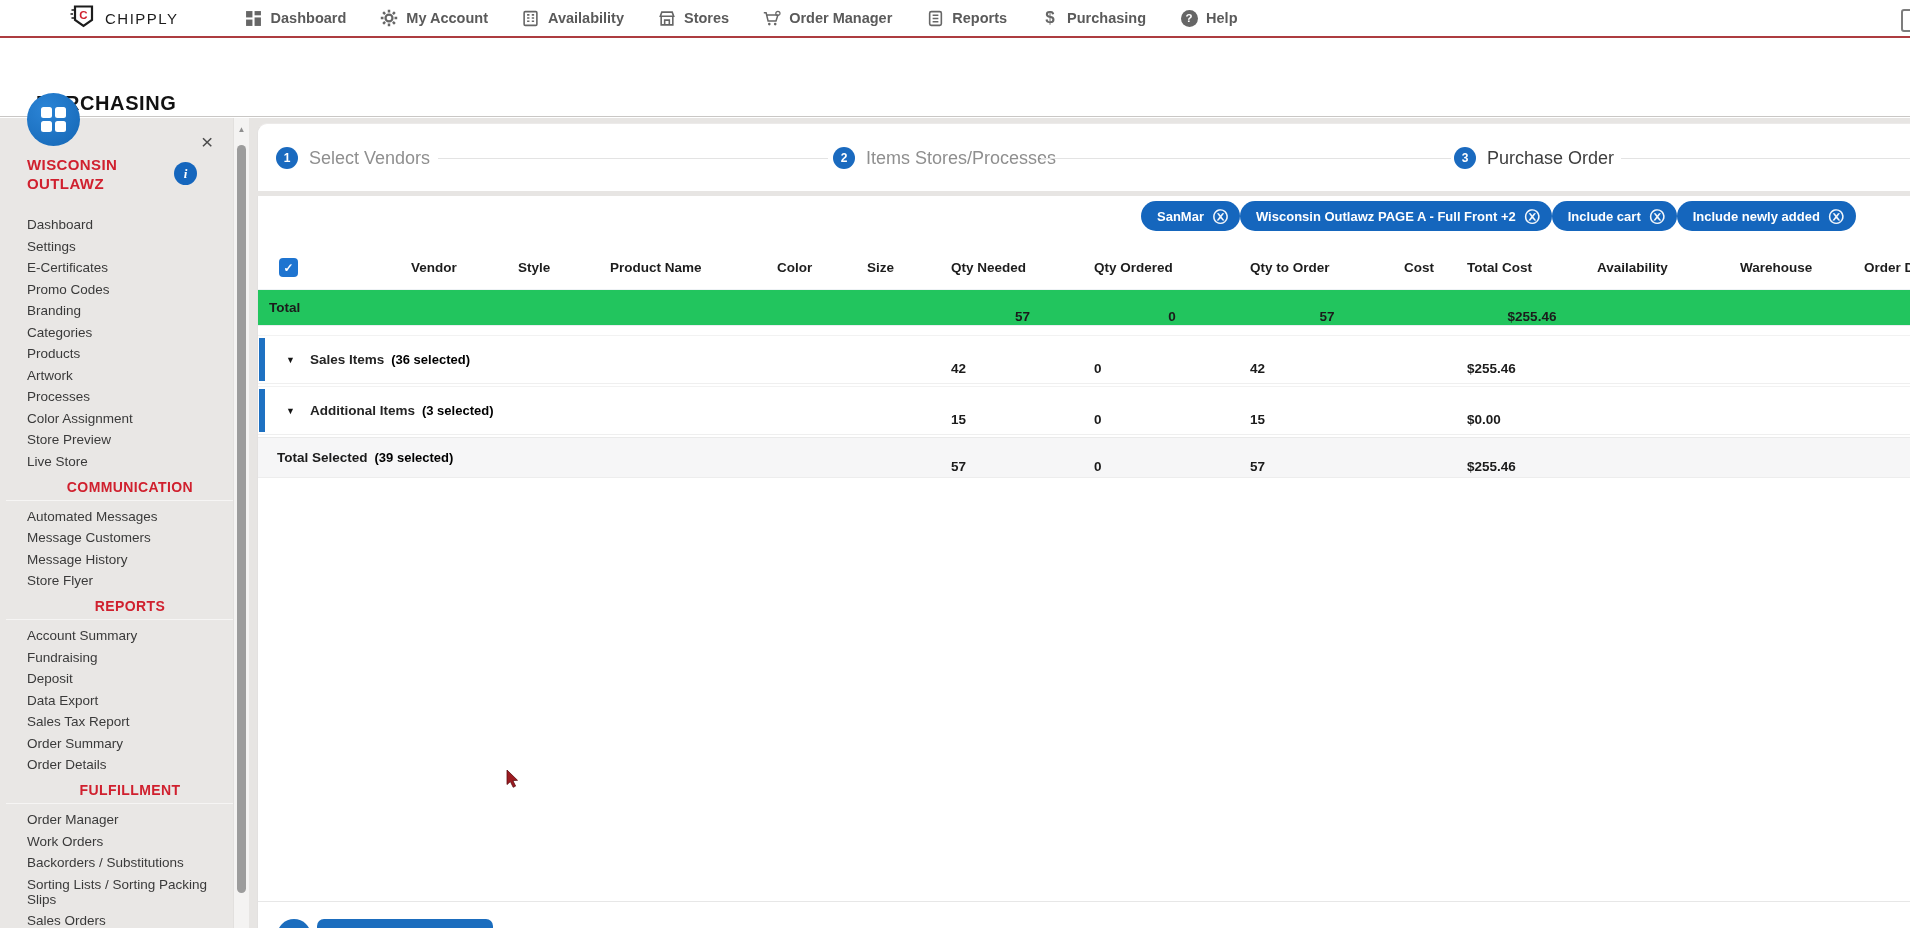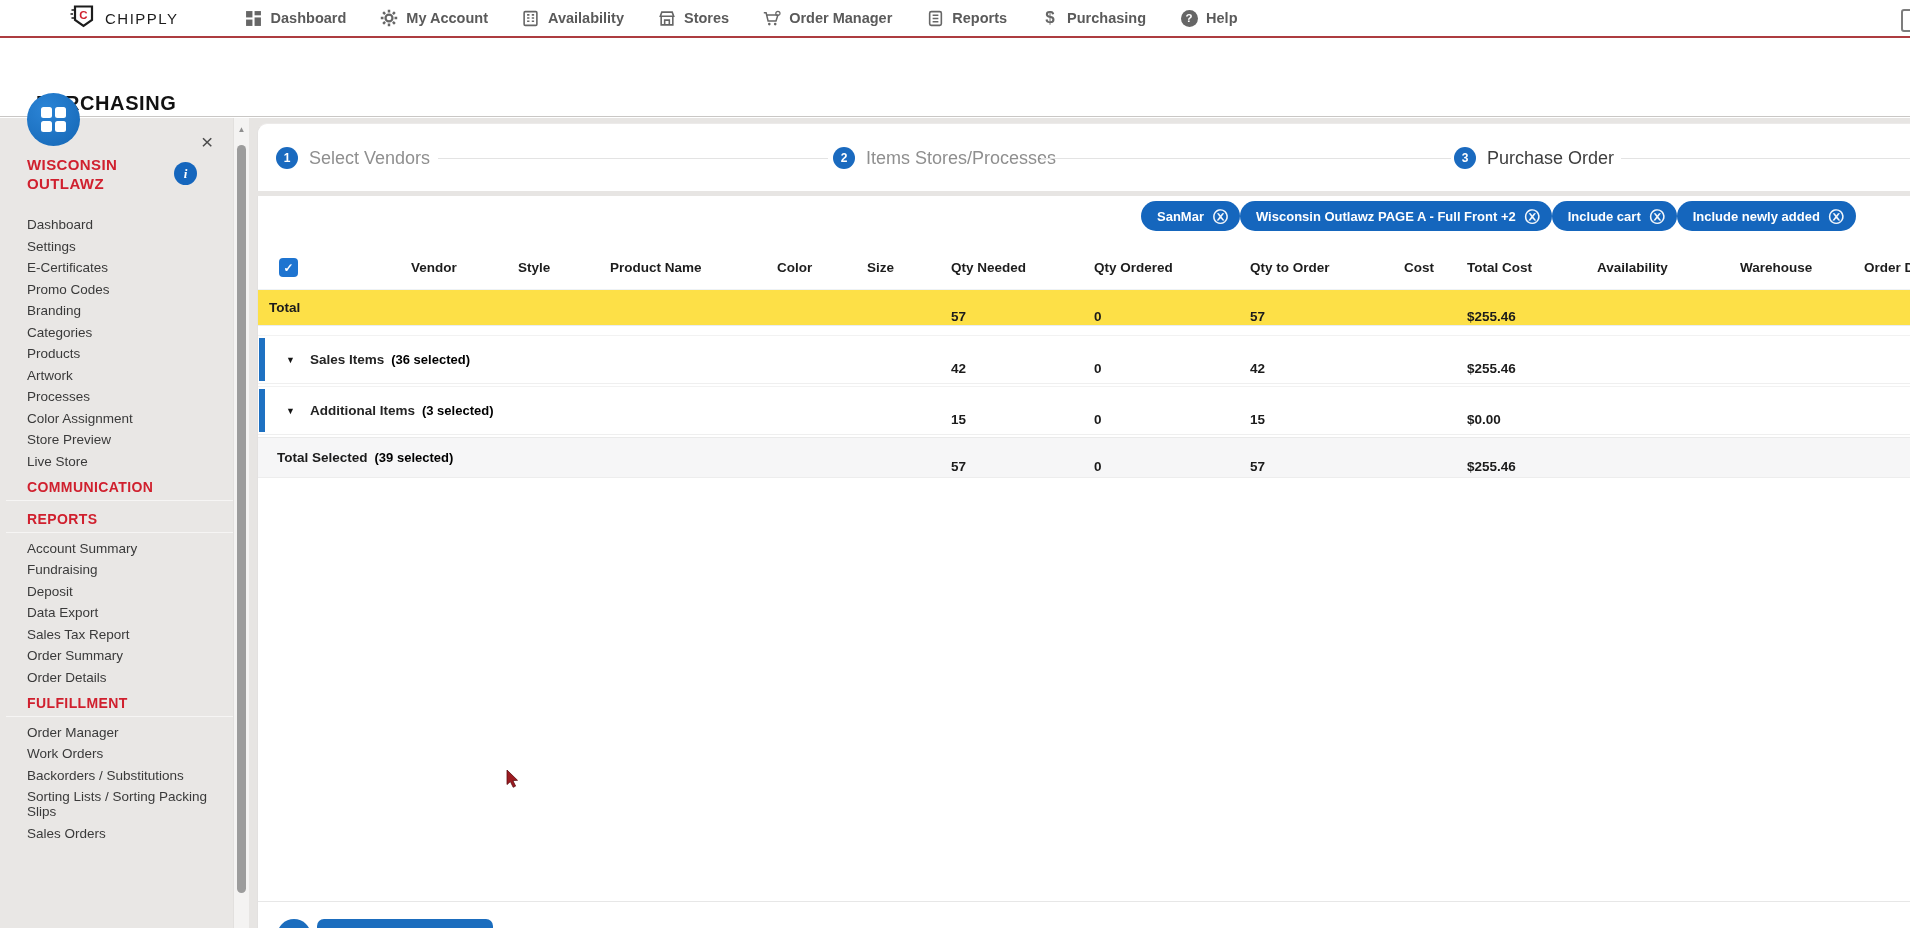--- a/index.html
+++ b/index.html
@@ -29,21 +29,21 @@
   .app-icon .grid div{background:#fff;border-radius:2.5px;}
   
   .sidebar{position:absolute;left:0;top:118px;width:233px;bottom:0;background:#e9e7e5;overflow:hidden;}
   .store-name{padding:37px 0 0 27px;font-size:15px;font-weight:800;letter-spacing:0.4px;line-height:19px;color:#d0202e;}
   .close-x{position:absolute;left:201px;top:13px;font-size:21px;font-weight:400;color:#4c4c4c;cursor:pointer;line-height:21px;}
   .info-btn{position:absolute;left:174px;top:44px;width:23px;height:23px;border-radius:50%;background:#1566bd;color:#fff;
     font-family:"Liberation Serif",serif;font-style:italic;font-weight:700;font-size:13px;display:flex;align-items:center;justify-content:center;cursor:pointer;}
   .side-nav{padding-top:24px;}
   .side-nav ul{list-style:none;margin:0;padding:0 10px 0 27px;}
   .side-nav li{font-size:13.5px;color:#3a3a3a;line-height:15px;margin-bottom:6.5px;cursor:pointer;}
-  .side-header{padding-left:27px;margin:10px 0 5px;font-size:14px;font-weight:800;letter-spacing:0.4px;color:#d0202e;}
+  .side-header{padding-left:27px;margin:10px 0 5px;font-size:14px;font-weight:800;letter-spacing:0.4px;color:#d0202e;text-align:center;}
   .side-divider{height:1px;background:#f6f5f4;margin:0 0 8px 6px;}
   
   .side-scroll{position:absolute;left:233px;top:118px;width:16px;bottom:0;background:#f4f3f2;border-left:1px solid #e2e0de;box-sizing:border-box;}
   .side-scroll .arrow{position:absolute;left:0;right:0;top:7px;text-align:center;font-size:8px;color:#8f8f8f;cursor:pointer;}
   .side-scroll .thumb{position:absolute;left:3px;width:9px;top:27px;height:748px;background:#9c9c9c;border-radius:5px;cursor:pointer;}
   
   .main{position:absolute;left:249px;top:118px;right:0;bottom:0;background:#e7e5e3;}
   .card{position:absolute;left:8px;top:5px;right:0;bottom:0;background:#fff;border-top-left-radius:10px;
     border-left:1px solid #e3e1e0;border-top:1px solid #eceae9;box-sizing:border-box;}
   
@@ -63,21 +63,21 @@
   .po-table{position:absolute;left:0;right:0;top:122px;}
   .grid-row{display:grid;grid-template-columns:153px 107px 92px 167px 90px 84px 143px 156px 154px 63px 130px 143px 124px 1fr;align-items:center;}
   .t-head{height:43px;font-size:13.5px;font-weight:700;color:#1d1d1d;}
   .t-head .hc{white-space:nowrap;overflow:visible;}
   .checkbox{width:19px;height:19px;margin-left:21px;border-radius:4px;background:#1e74d0;color:#fff;font-size:12px;
     display:flex;align-items:center;justify-content:center;cursor:pointer;}
   .row{font-size:13.5px;color:#1b1b1b;position:relative;}
   .row .name-cell{grid-column:1 / span 6;display:flex;align-items:center;}
   .row .v7{grid-column:7;} .row .v8{grid-column:8;} .row .v9{grid-column:9;} .row .v11{grid-column:11;}
   .row .num-val{font-weight:700;color:#1b1b1b;margin-top:18px;}
-  .row-total{height:35px;background:#fde047;border-top:1px solid #eef2f5;border-bottom:1px solid #e9edf0;}
+  .row-total{height:35px;background:#22c55e;border-top:1px solid #eef2f5;border-bottom:1px solid #e9edf0;text-align:center;}
   .row-total .name-cell{padding-left:11px;font-weight:700;}
   .row-group{height:47px;background:#fff;border-top:1px solid #f2f2f2;border-bottom:1px solid #efefef;margin-top:2px;}
   .row-group.first{margin-top:9px;}
   .row-group::before{content:"";position:absolute;left:1px;top:2px;bottom:2px;width:6px;background:#1e71c2;}
   .row-group .name-cell{padding-left:28px;}
   .row-group .caret{font-size:9px;color:#141414;margin-right:15px;cursor:pointer;}
   .row-group .gname{font-weight:700;color:#242424;}
   .row .suffix{font-weight:700;color:#000000;margin-left:7px;font-size:13px;}
   .row-total-selected{height:39px;background:#f6f6f7;border-top:1px solid #eaeaea;border-bottom:1px solid #ededed;margin-top:2px;}
   .row-total-selected .name-cell{padding-left:19px;font-weight:700;}
@@ -206,20 +206,26 @@
         <li>Categories</li>
         <li>Products</li>
         <li>Artwork</li>
         <li>Processes</li>
         <li>Color Assignment</li>
         <li>Store Preview</li>
         <li>Live Store</li>
       </ul>
       <div class="side-header">COMMUNICATION</div>
       <div class="side-divider"></div>
+      <ul>
+        <li>Automated Messages</li>
+        <li>Message Customers</li>
+        <li>Message History</li>
+        <li>Store Flyer</li>
+      </ul>
       <div class="side-header">REPORTS</div>
       <div class="side-divider"></div>
       <ul>
         <li>Account Summary</li>
         <li>Fundraising</li>
         <li>Deposit</li>
         <li>Data Export</li>
         <li>Sales Tax Report</li>
         <li>Order Summary</li>
         <li>Order Details</li>

